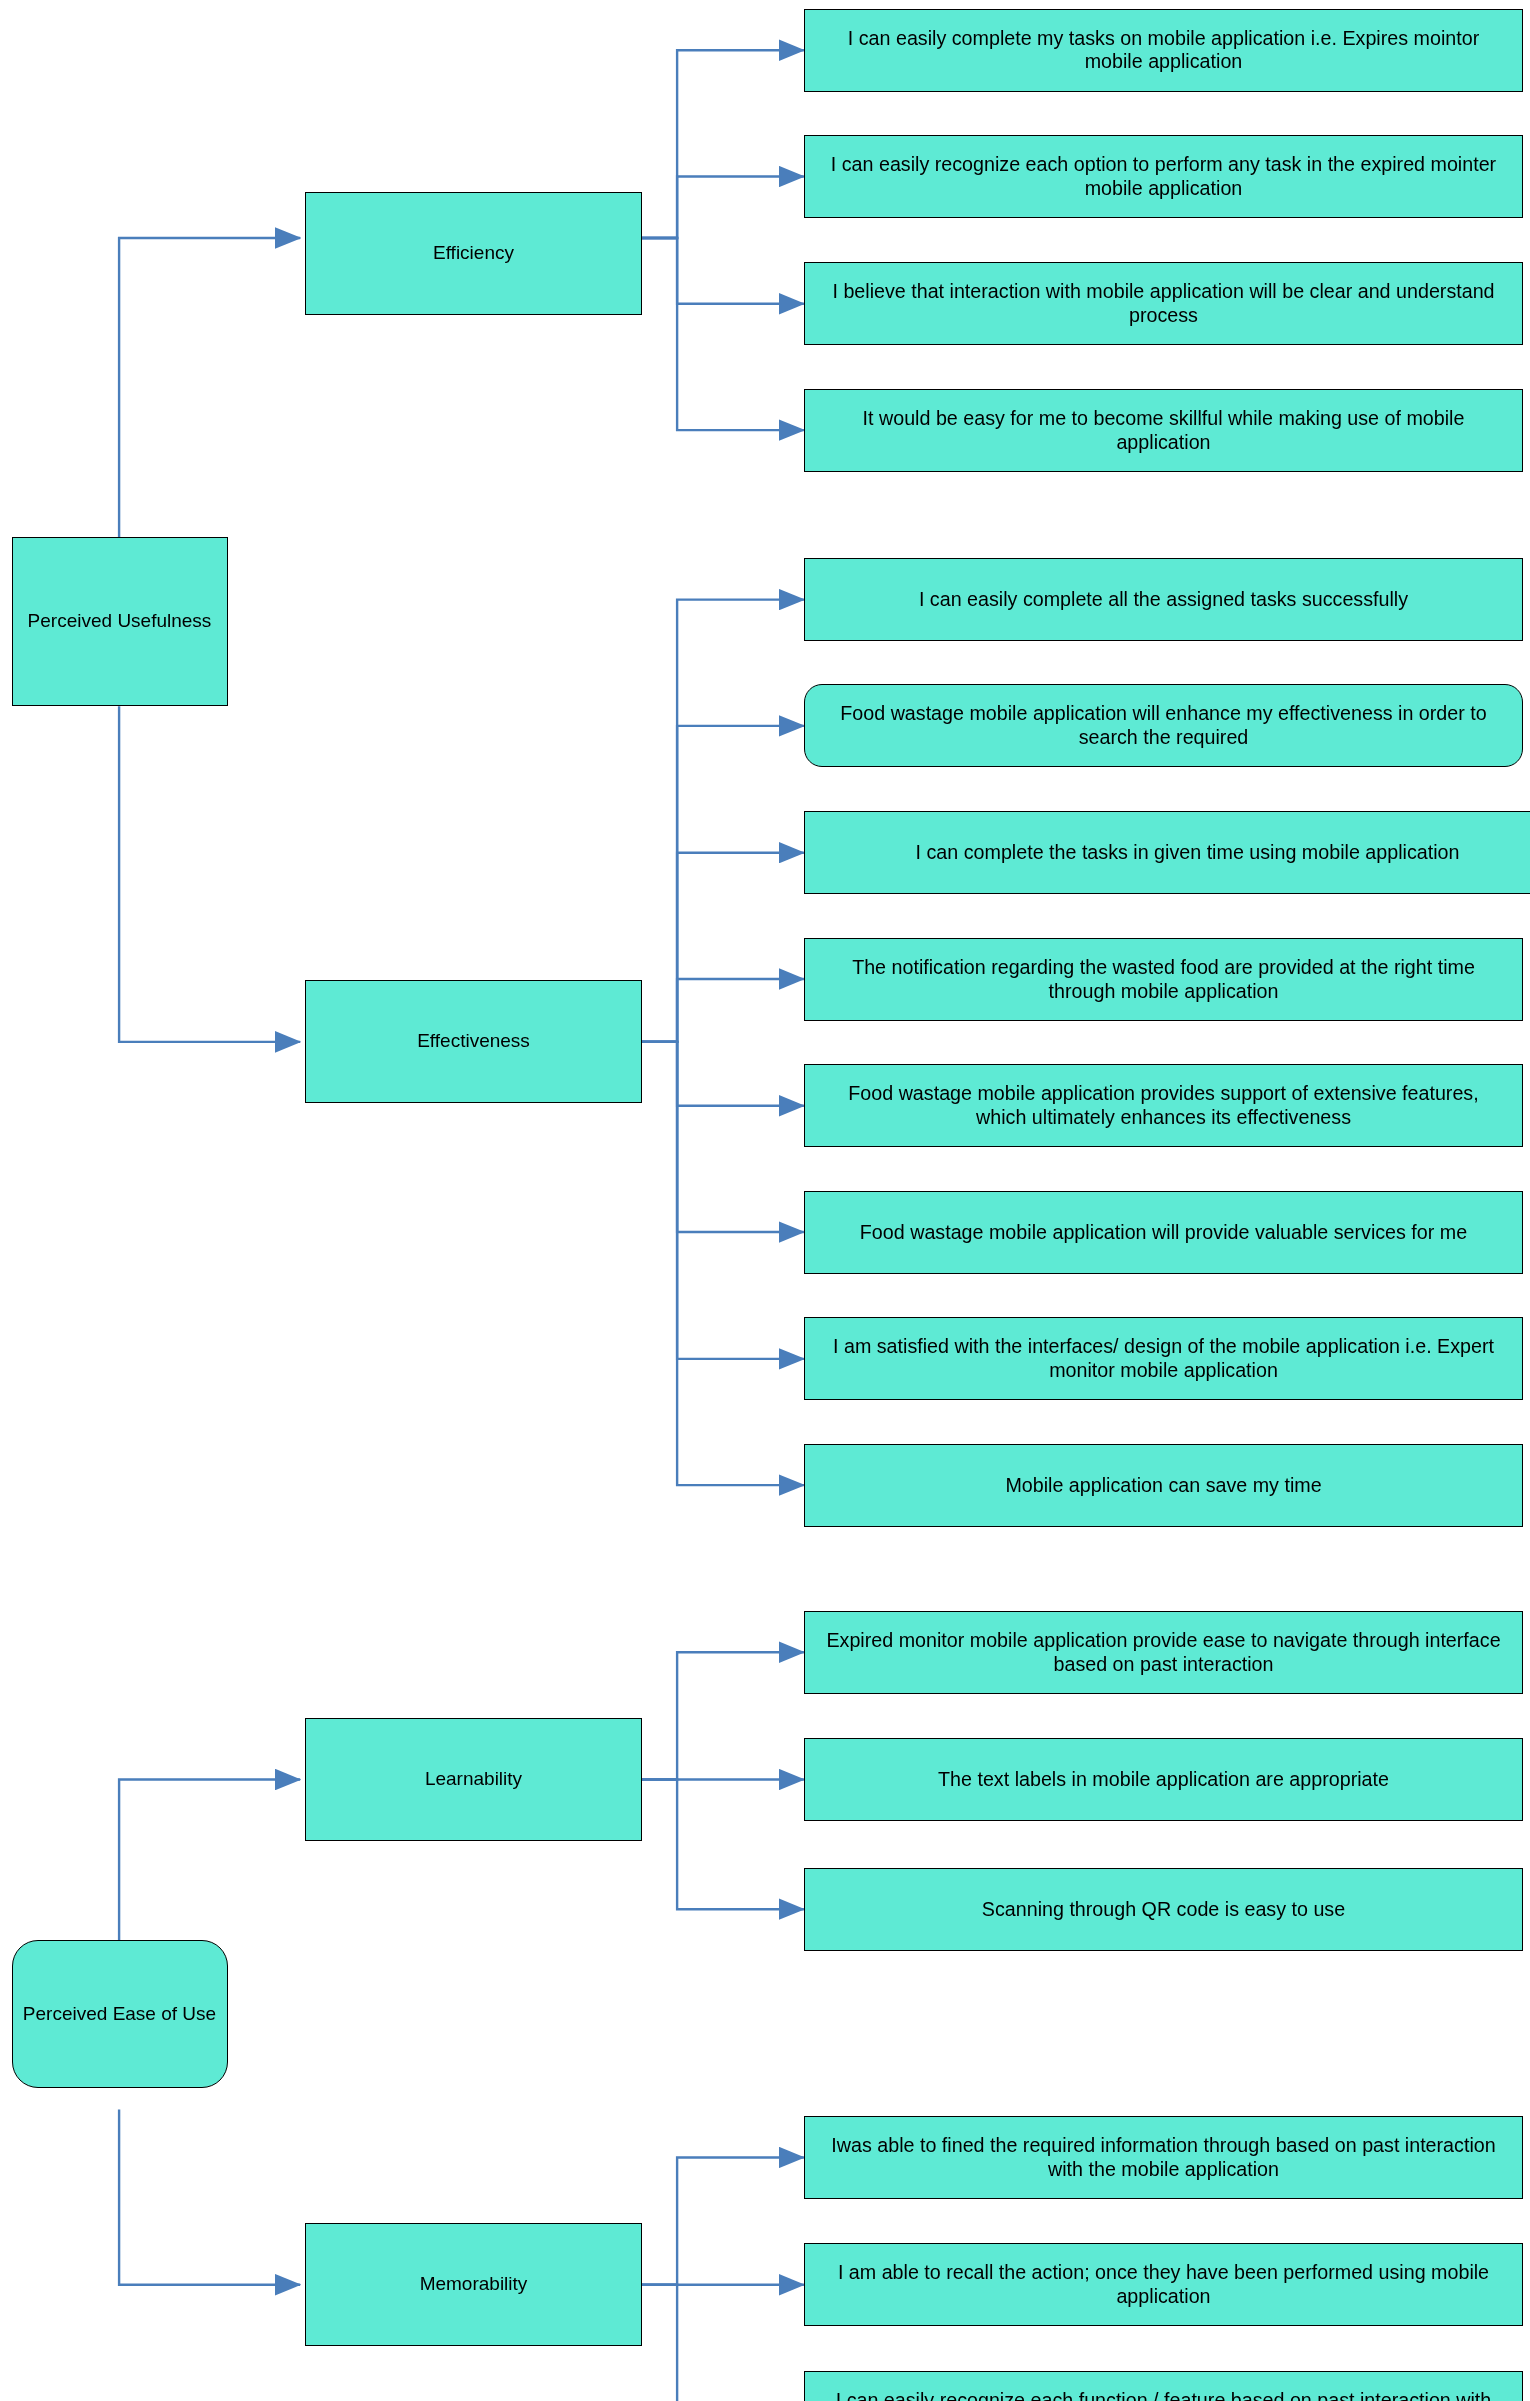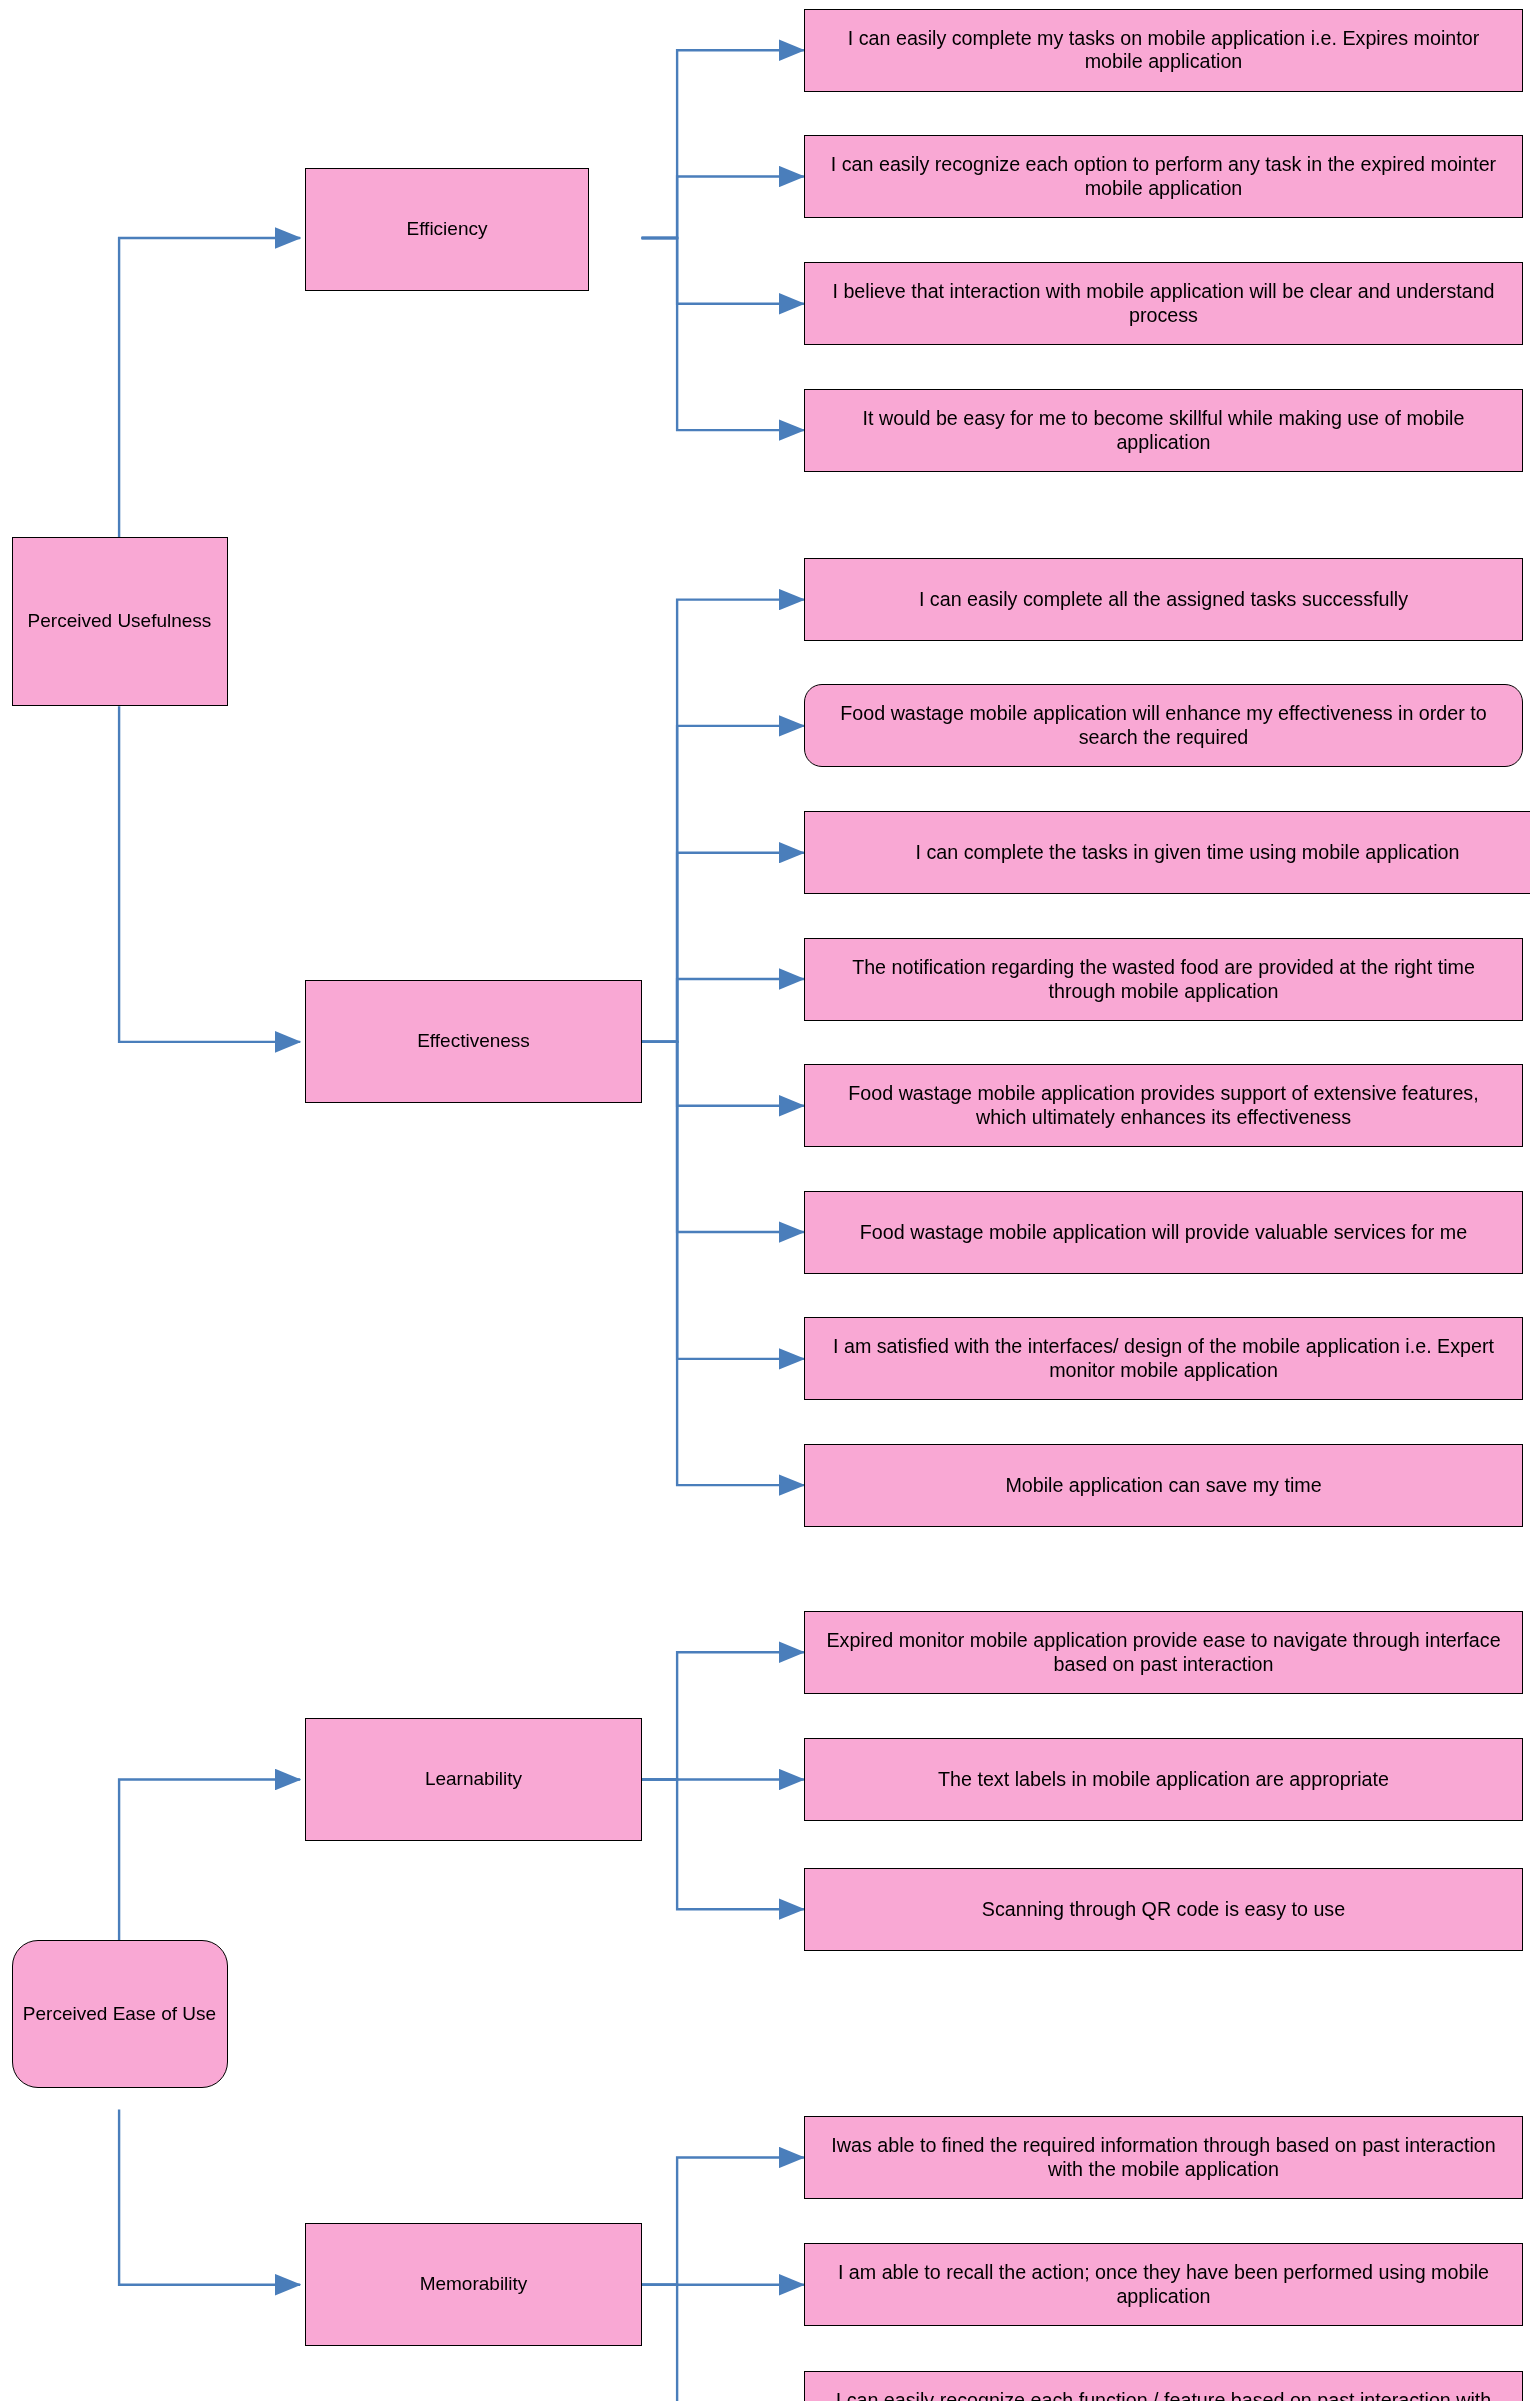--- a/index.html
+++ b/index.html
@@ -22,21 +22,21 @@
     position: absolute;
     left: 0;
     top: 0;
     width: 1530px;
     height: 2455px;
     pointer-events: none;
   }
   .node {
     position: absolute;
     box-sizing: border-box;
-    background: #f9a8d4;
+    background: #5eead4;
     border: 1.9px solid #000000;
     display: flex;
     align-items: center;
     justify-content: center;
     text-align: center;
     color: #000000;
     z-index: 2;
   }
   .node-label {
     display: block;
@@ -105,21 +105,21 @@
   </svg>
 
   <div class="node level1" style="left:11.5px; top:537px; width:216px; height:169px;">
     <span class="node-label">Perceived Usefulness</span>
   </div>
 
   <div class="node level1" style="left:11.5px; top:1940px; width:216px; height:148px;border-radius:26px;">
     <span class="node-label">Perceived Ease of Use</span>
   </div>
 
-  <div class="node level2" style="left:305px; top:168px; width:284px; height:123px;">
+  <div class="node level2" style="left:305px; top:192px; width:337px; height:123px;">
     <span class="node-label">Efficiency</span>
   </div>
 
   <div class="node level2" style="left:305px; top:980px; width:337px; height:123px;">
     <span class="node-label">Effectiveness</span>
   </div>
 
   <div class="node level2" style="left:305px; top:1718px; width:337px; height:123px;">
     <span class="node-label">Learnability</span>
   </div>

